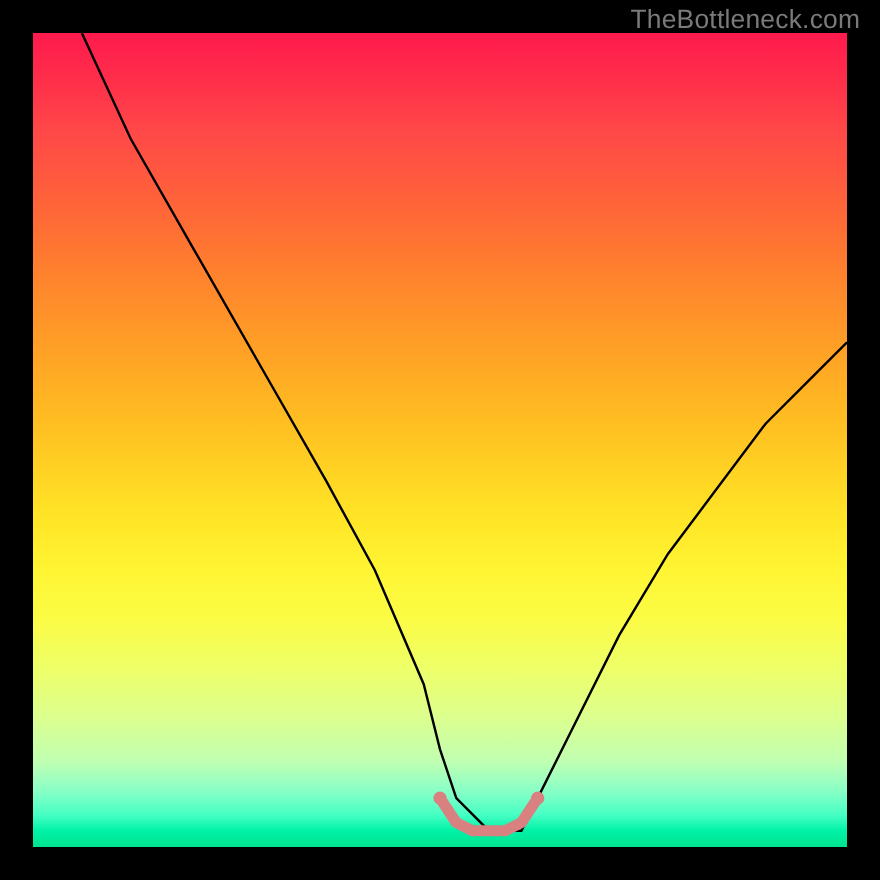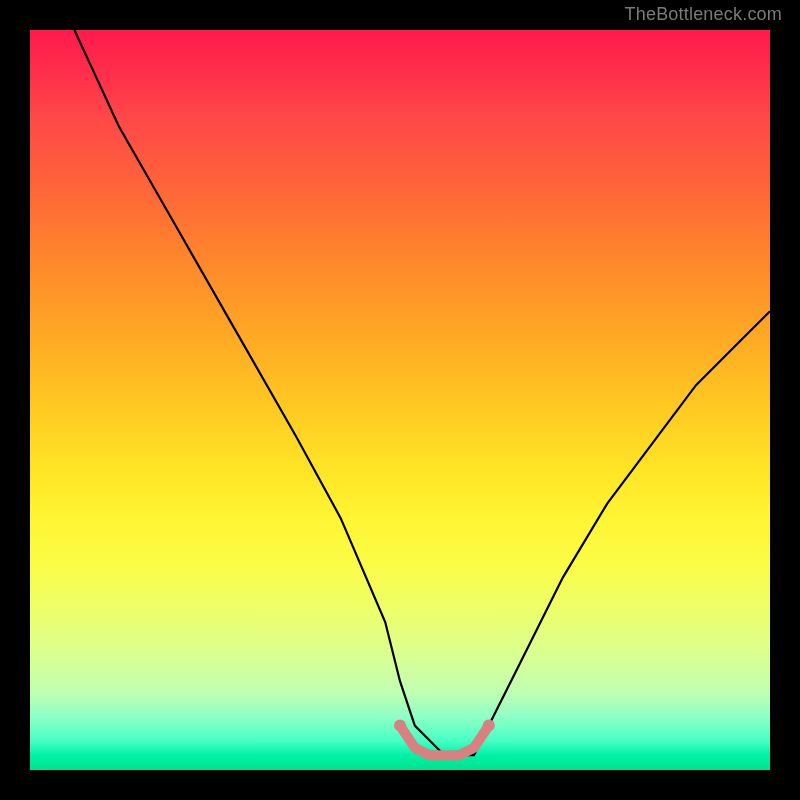--- a/index.html
+++ b/index.html
@@ -51,21 +51,21 @@
     left: 0; top: 0;
     width: 740px;
     height: 740px;
     pointer-events: none;
   }
   .watermark {
     position: absolute;
     top: 4px;
     right: 18px;
     color: #7a7a7a;
-    font-size: 18px;
+    font-size: 24px;
     font-weight: 500;
     letter-spacing: 0.2px;
     z-index: 20;
   }
 </style>
 </head>
 <body>
 
 <div class="frame">
 

